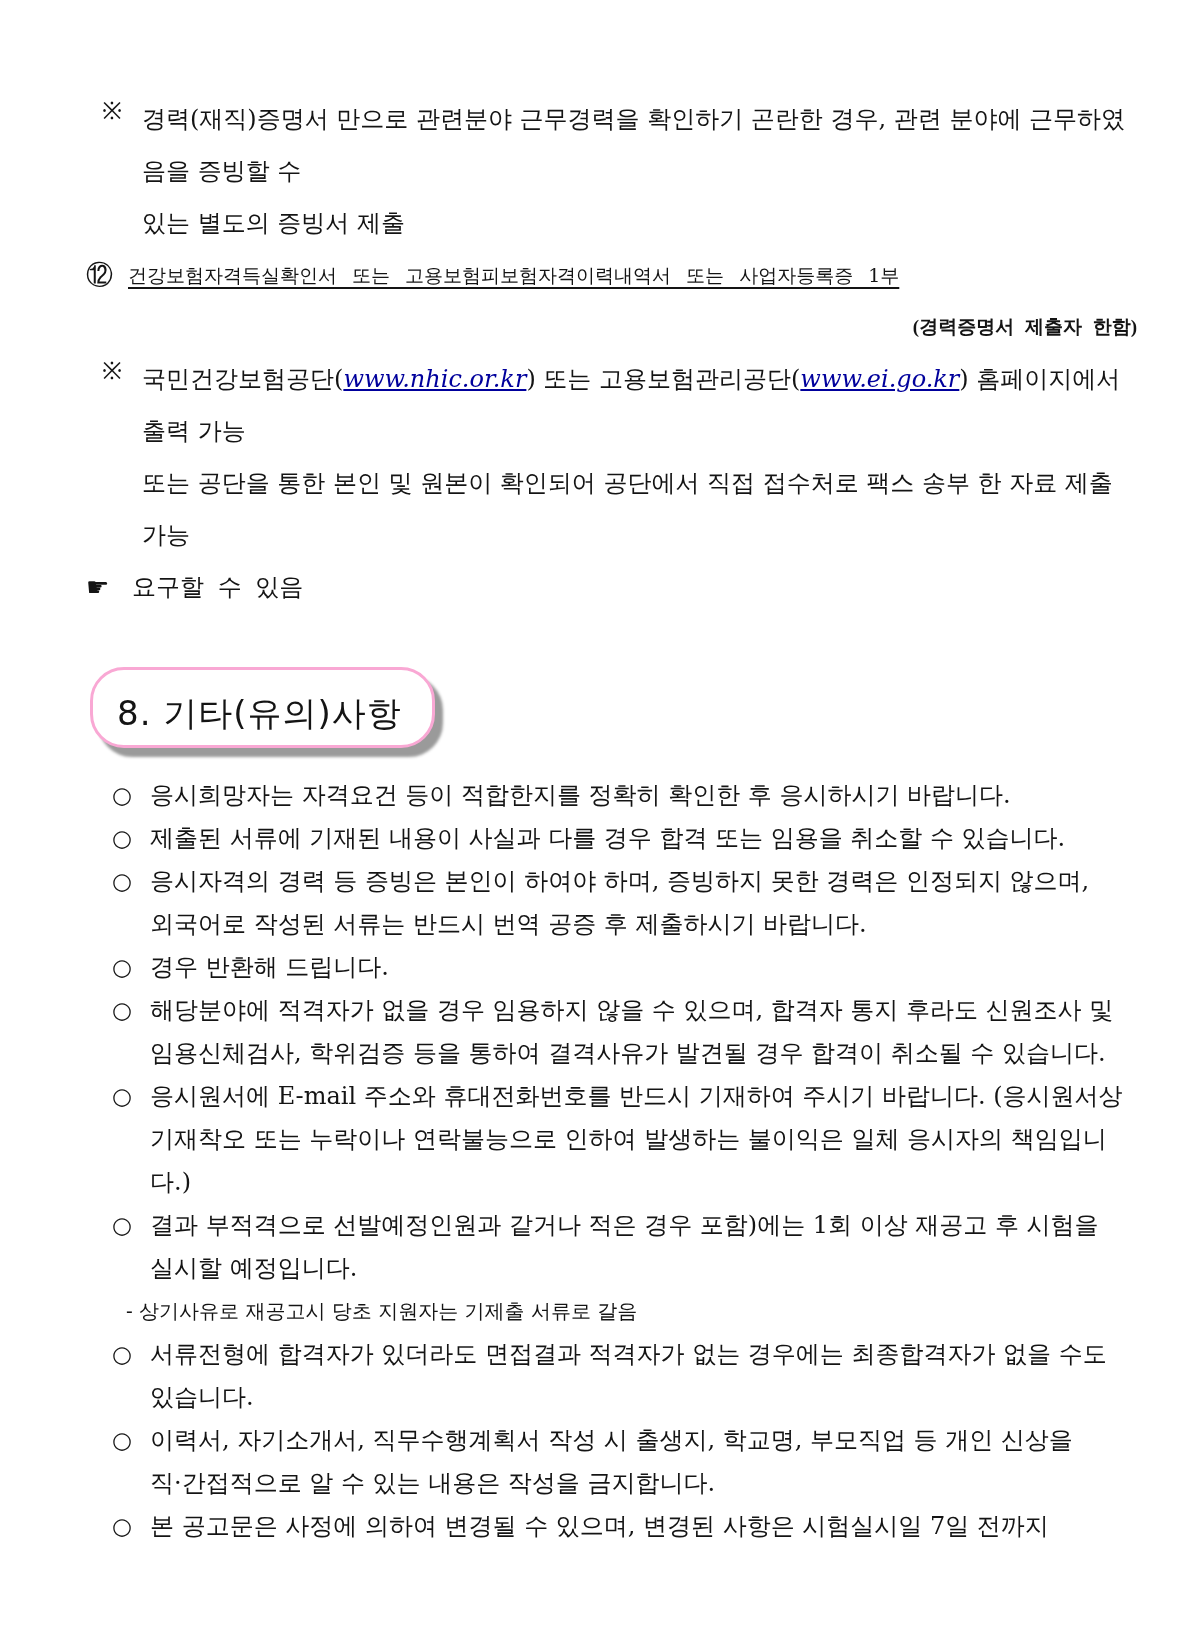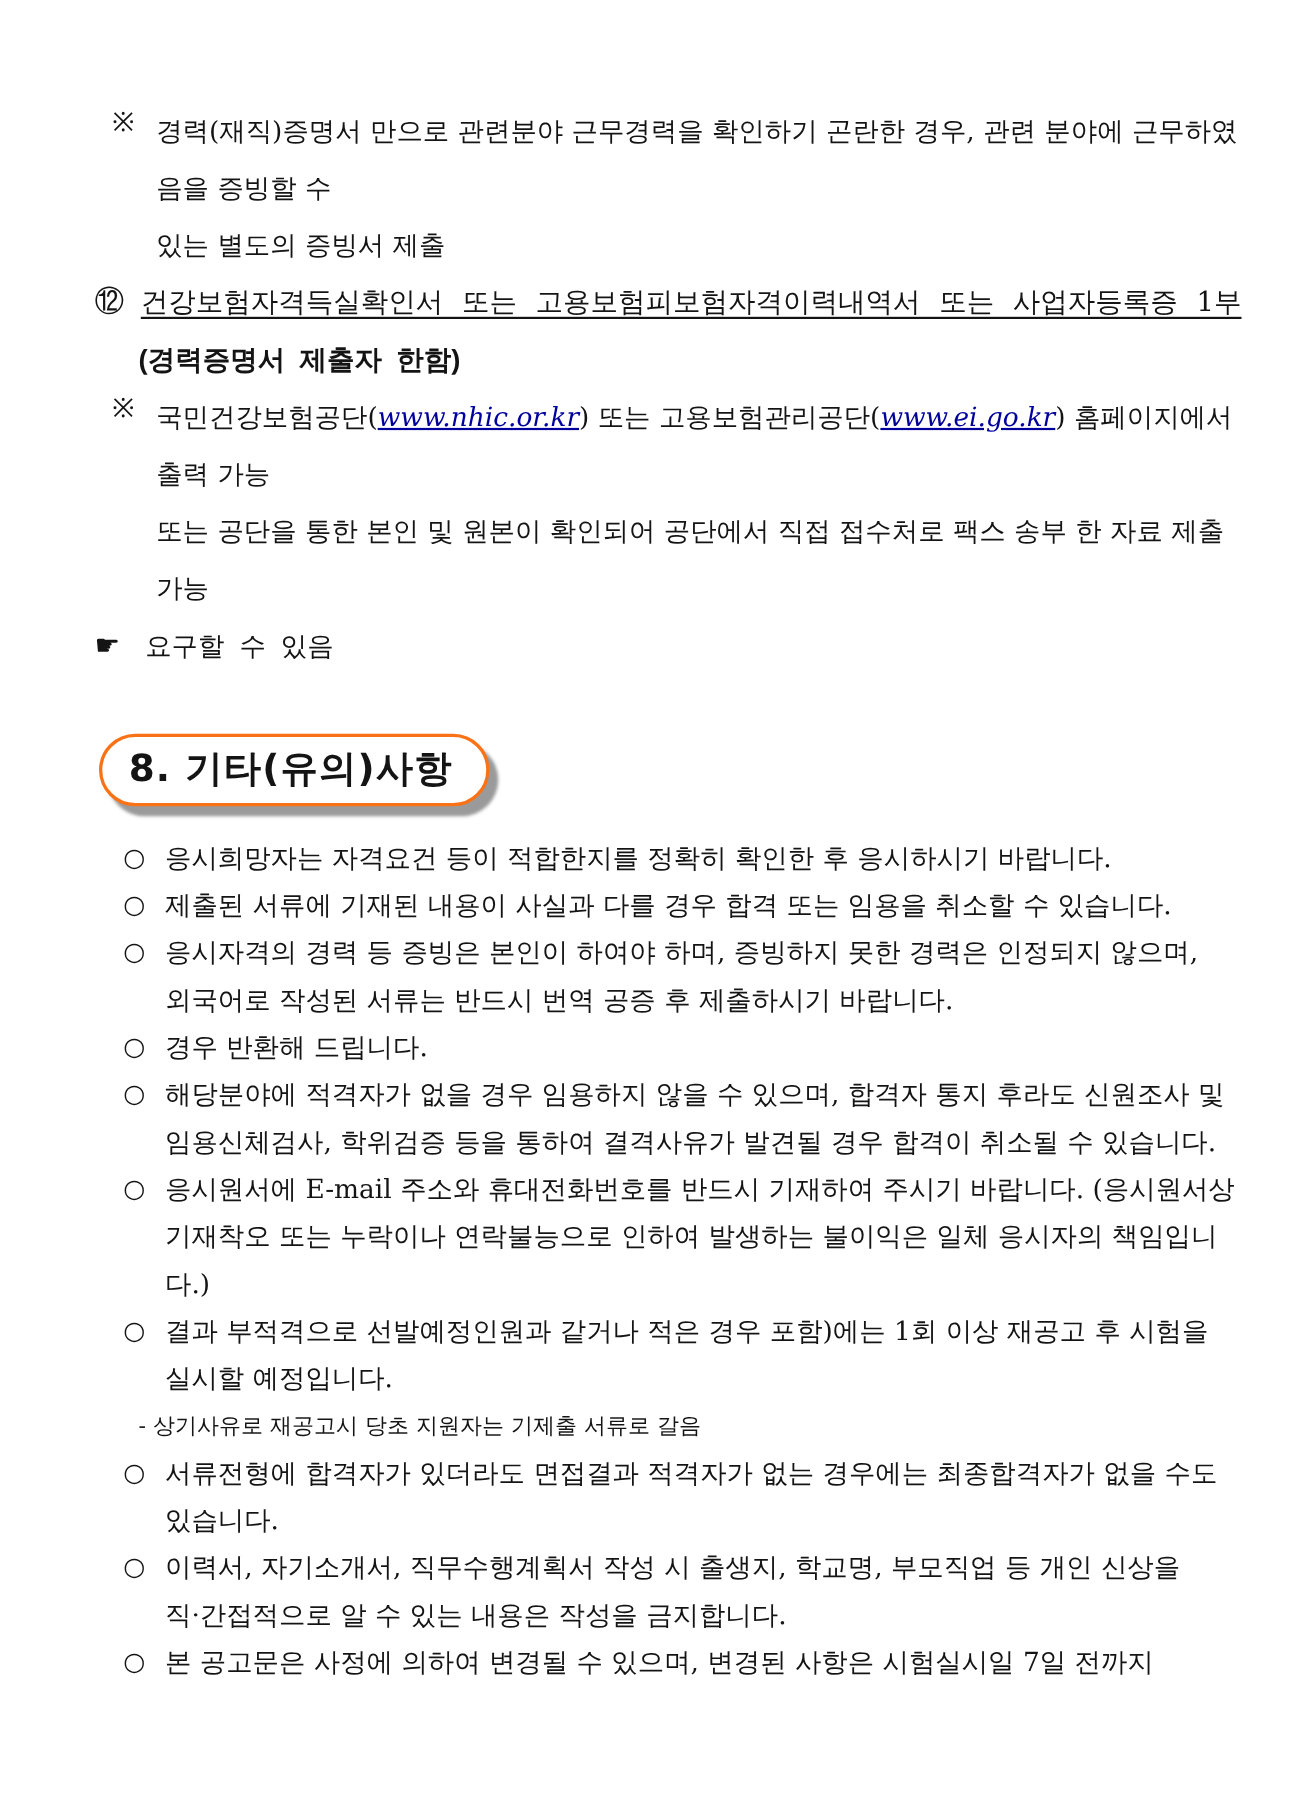--- a/index.html
+++ b/index.html
@@ -32,63 +32,64 @@
   .trow .marker {
     flex: 0 0 40px;
     text-align: left;
   }
   .trow .tlines { flex: 1 1 auto; }
   .tline { line-height: 52px; }
 
   .note-indent { margin-left: 16px; }
 
   .item12-title {
-    font-size: 25px;
+    font-size: 19px;
     text-decoration: underline;
     text-underline-offset: 5px;
     text-decoration-thickness: 2px;
     word-spacing: 9px;
     line-height: 52px;
   }
   .item12-marker {
     font-size: 27px;
     flex: 0 0 42px;
     line-height: 52px;
   }
   .item12-sub {
     margin-left: 40px;
-    font-family: Liberation Sans, sans-serif;
+    font-family: Liberation Serif, serif;
     font-weight: bold;
-    font-size: 25px;
+    font-size: 19px;
     line-height: 52px;
     word-spacing: 6px;
+    text-align: right;
   }
   .url-link {
     color: #00009c;
     text-decoration: underline;
     cursor: pointer;
     font-style: italic;
   }
   .pointer-marker {
     flex: 0 0 46px;
     font-size: 26px;
     line-height: 52px;
   }
   .pointer-note .tline { word-spacing: 6px; }
 
   
   .badge-wrap { margin-top: 54px; margin-left: 4px; }
   .section-badge {
     display: inline-block;
     background: #ffffff;
-    border: 3px solid #f97316;
+    border: 3px solid #f9a8d4;
     border-radius: 34px;
-    padding: 6px 30px 8px 24px;
+    padding: 21px 30px 8px 24px;
     font-family: "DejaVu Sans", "Liberation Sans", sans-serif;
-    font-weight: bold;
+    font-weight: normal;
     font-size: 34px;
     letter-spacing: 1px;
     box-shadow: 8px 9px 3px #9a9a9a;
   }
 
   
   .notice-list {
     margin-top: 26px;
     margin-left: 26px;
     font-size: 24px;

